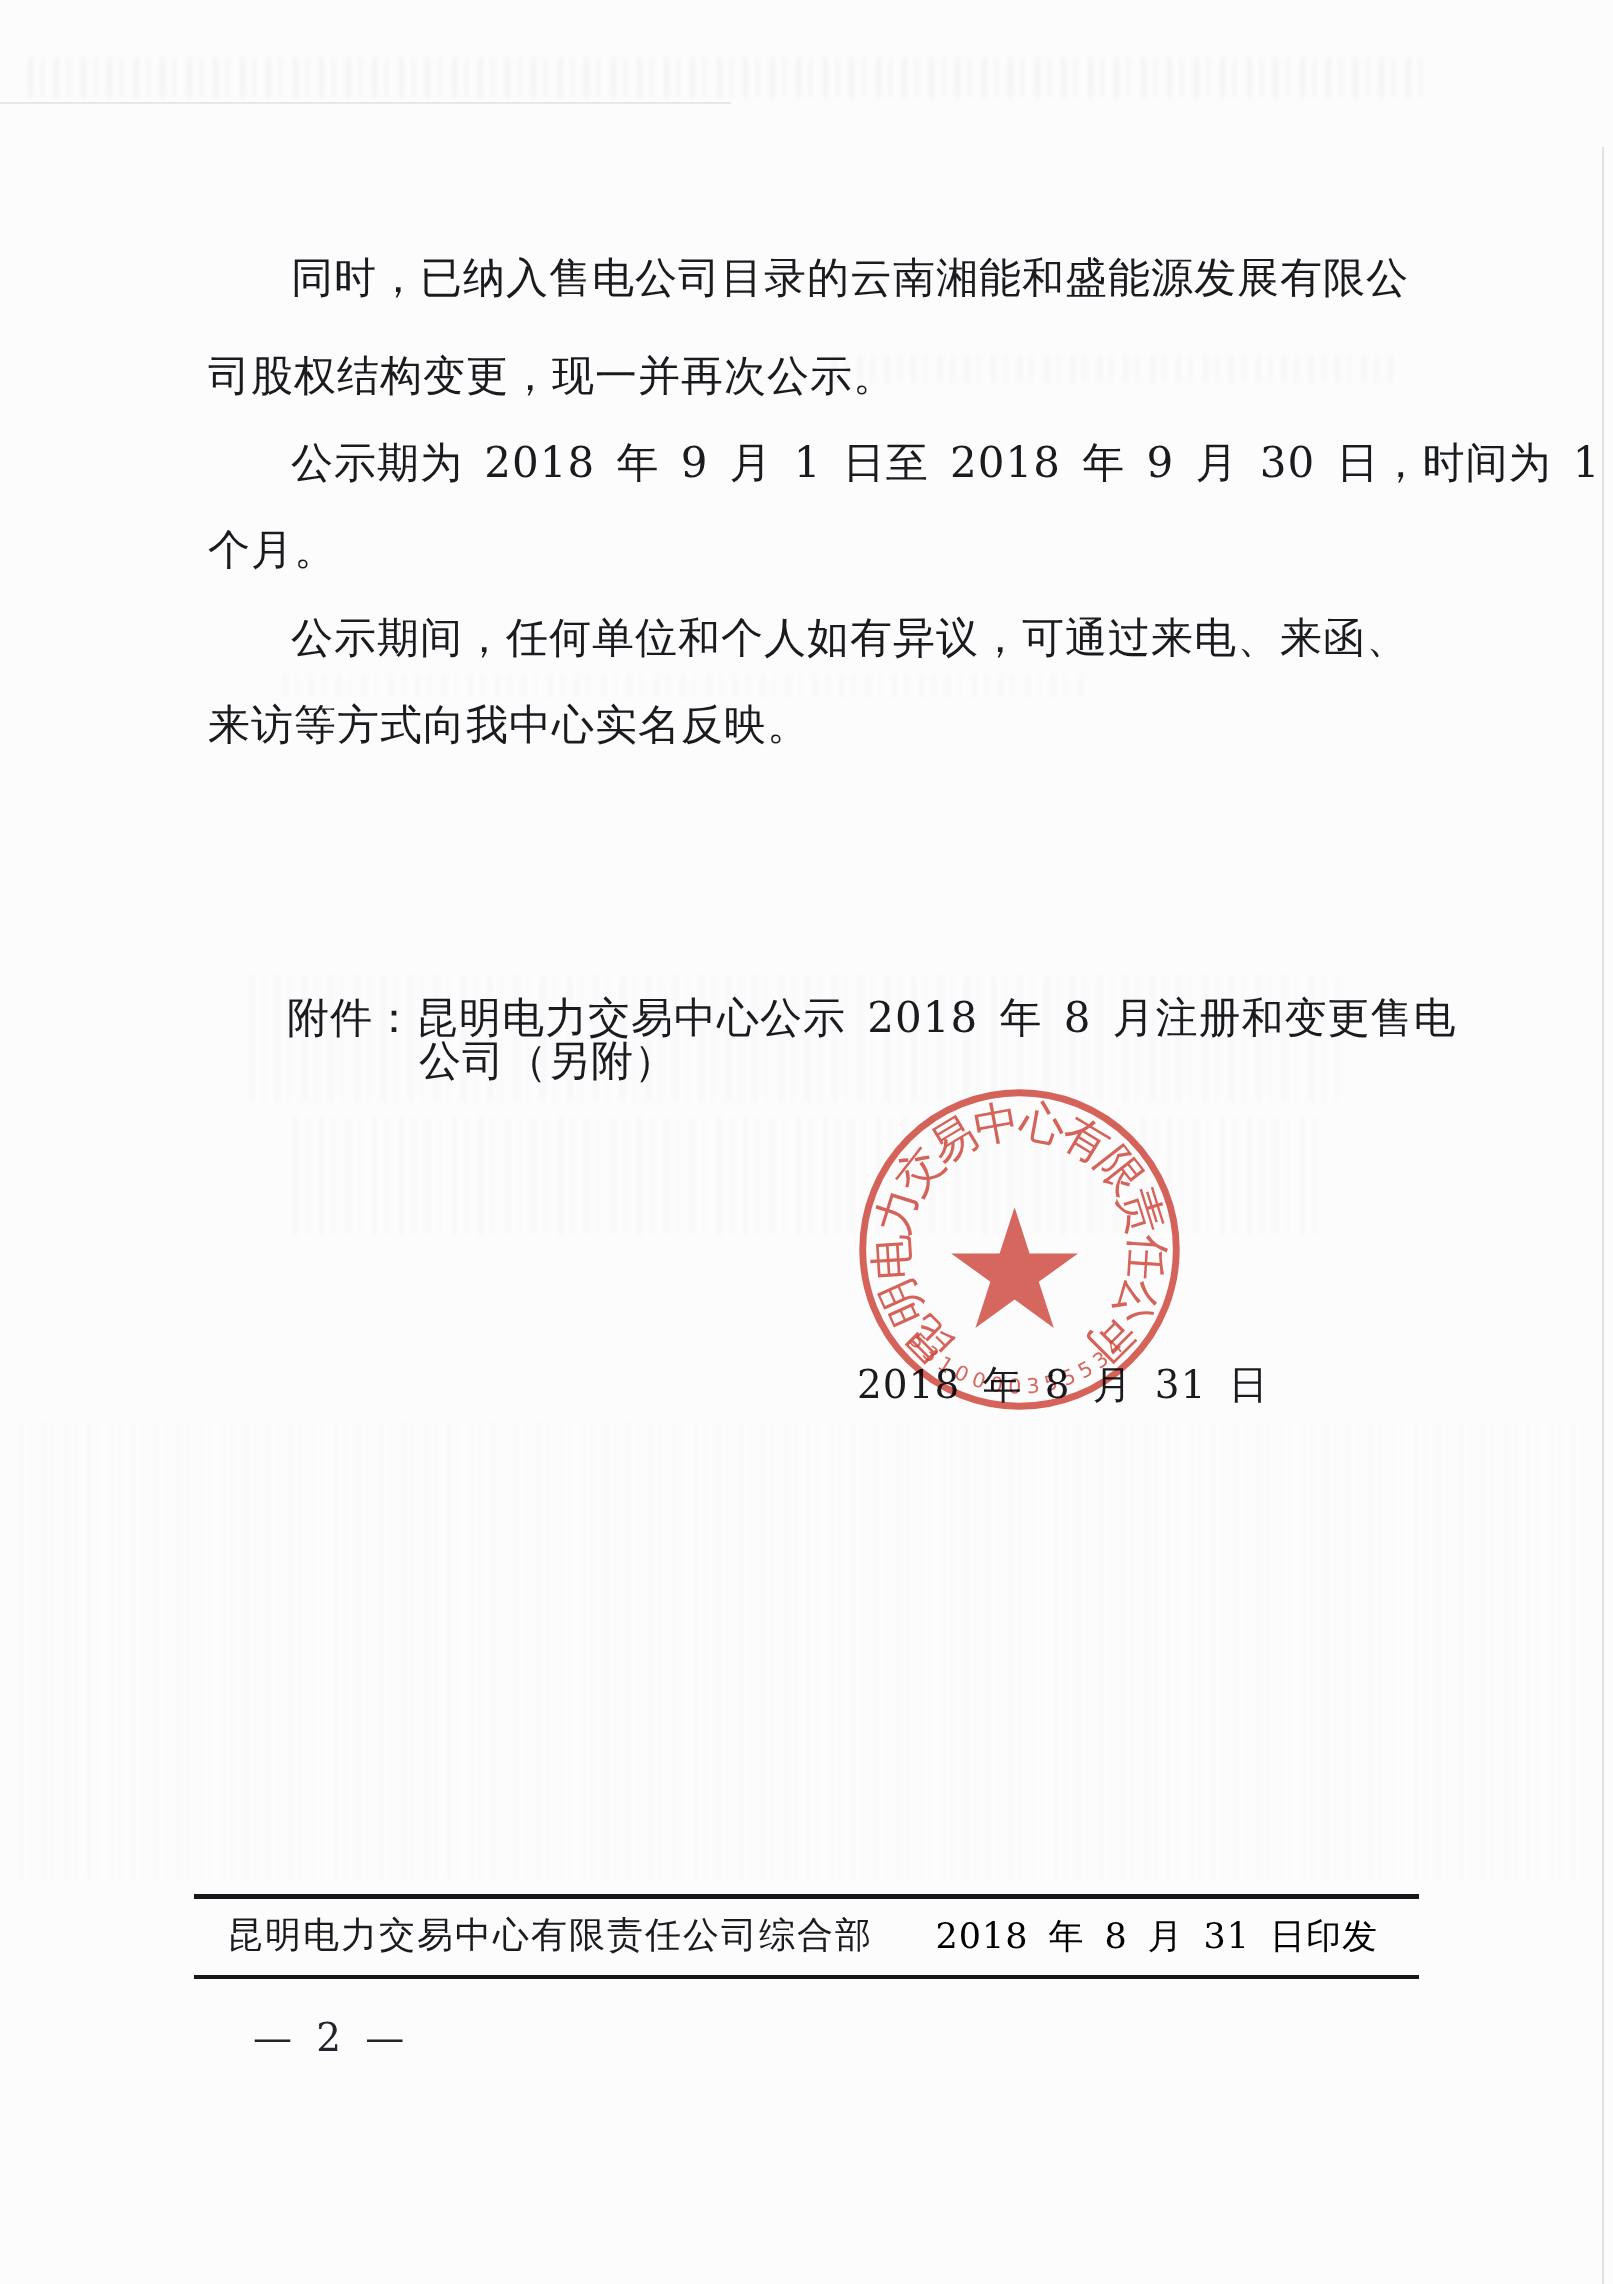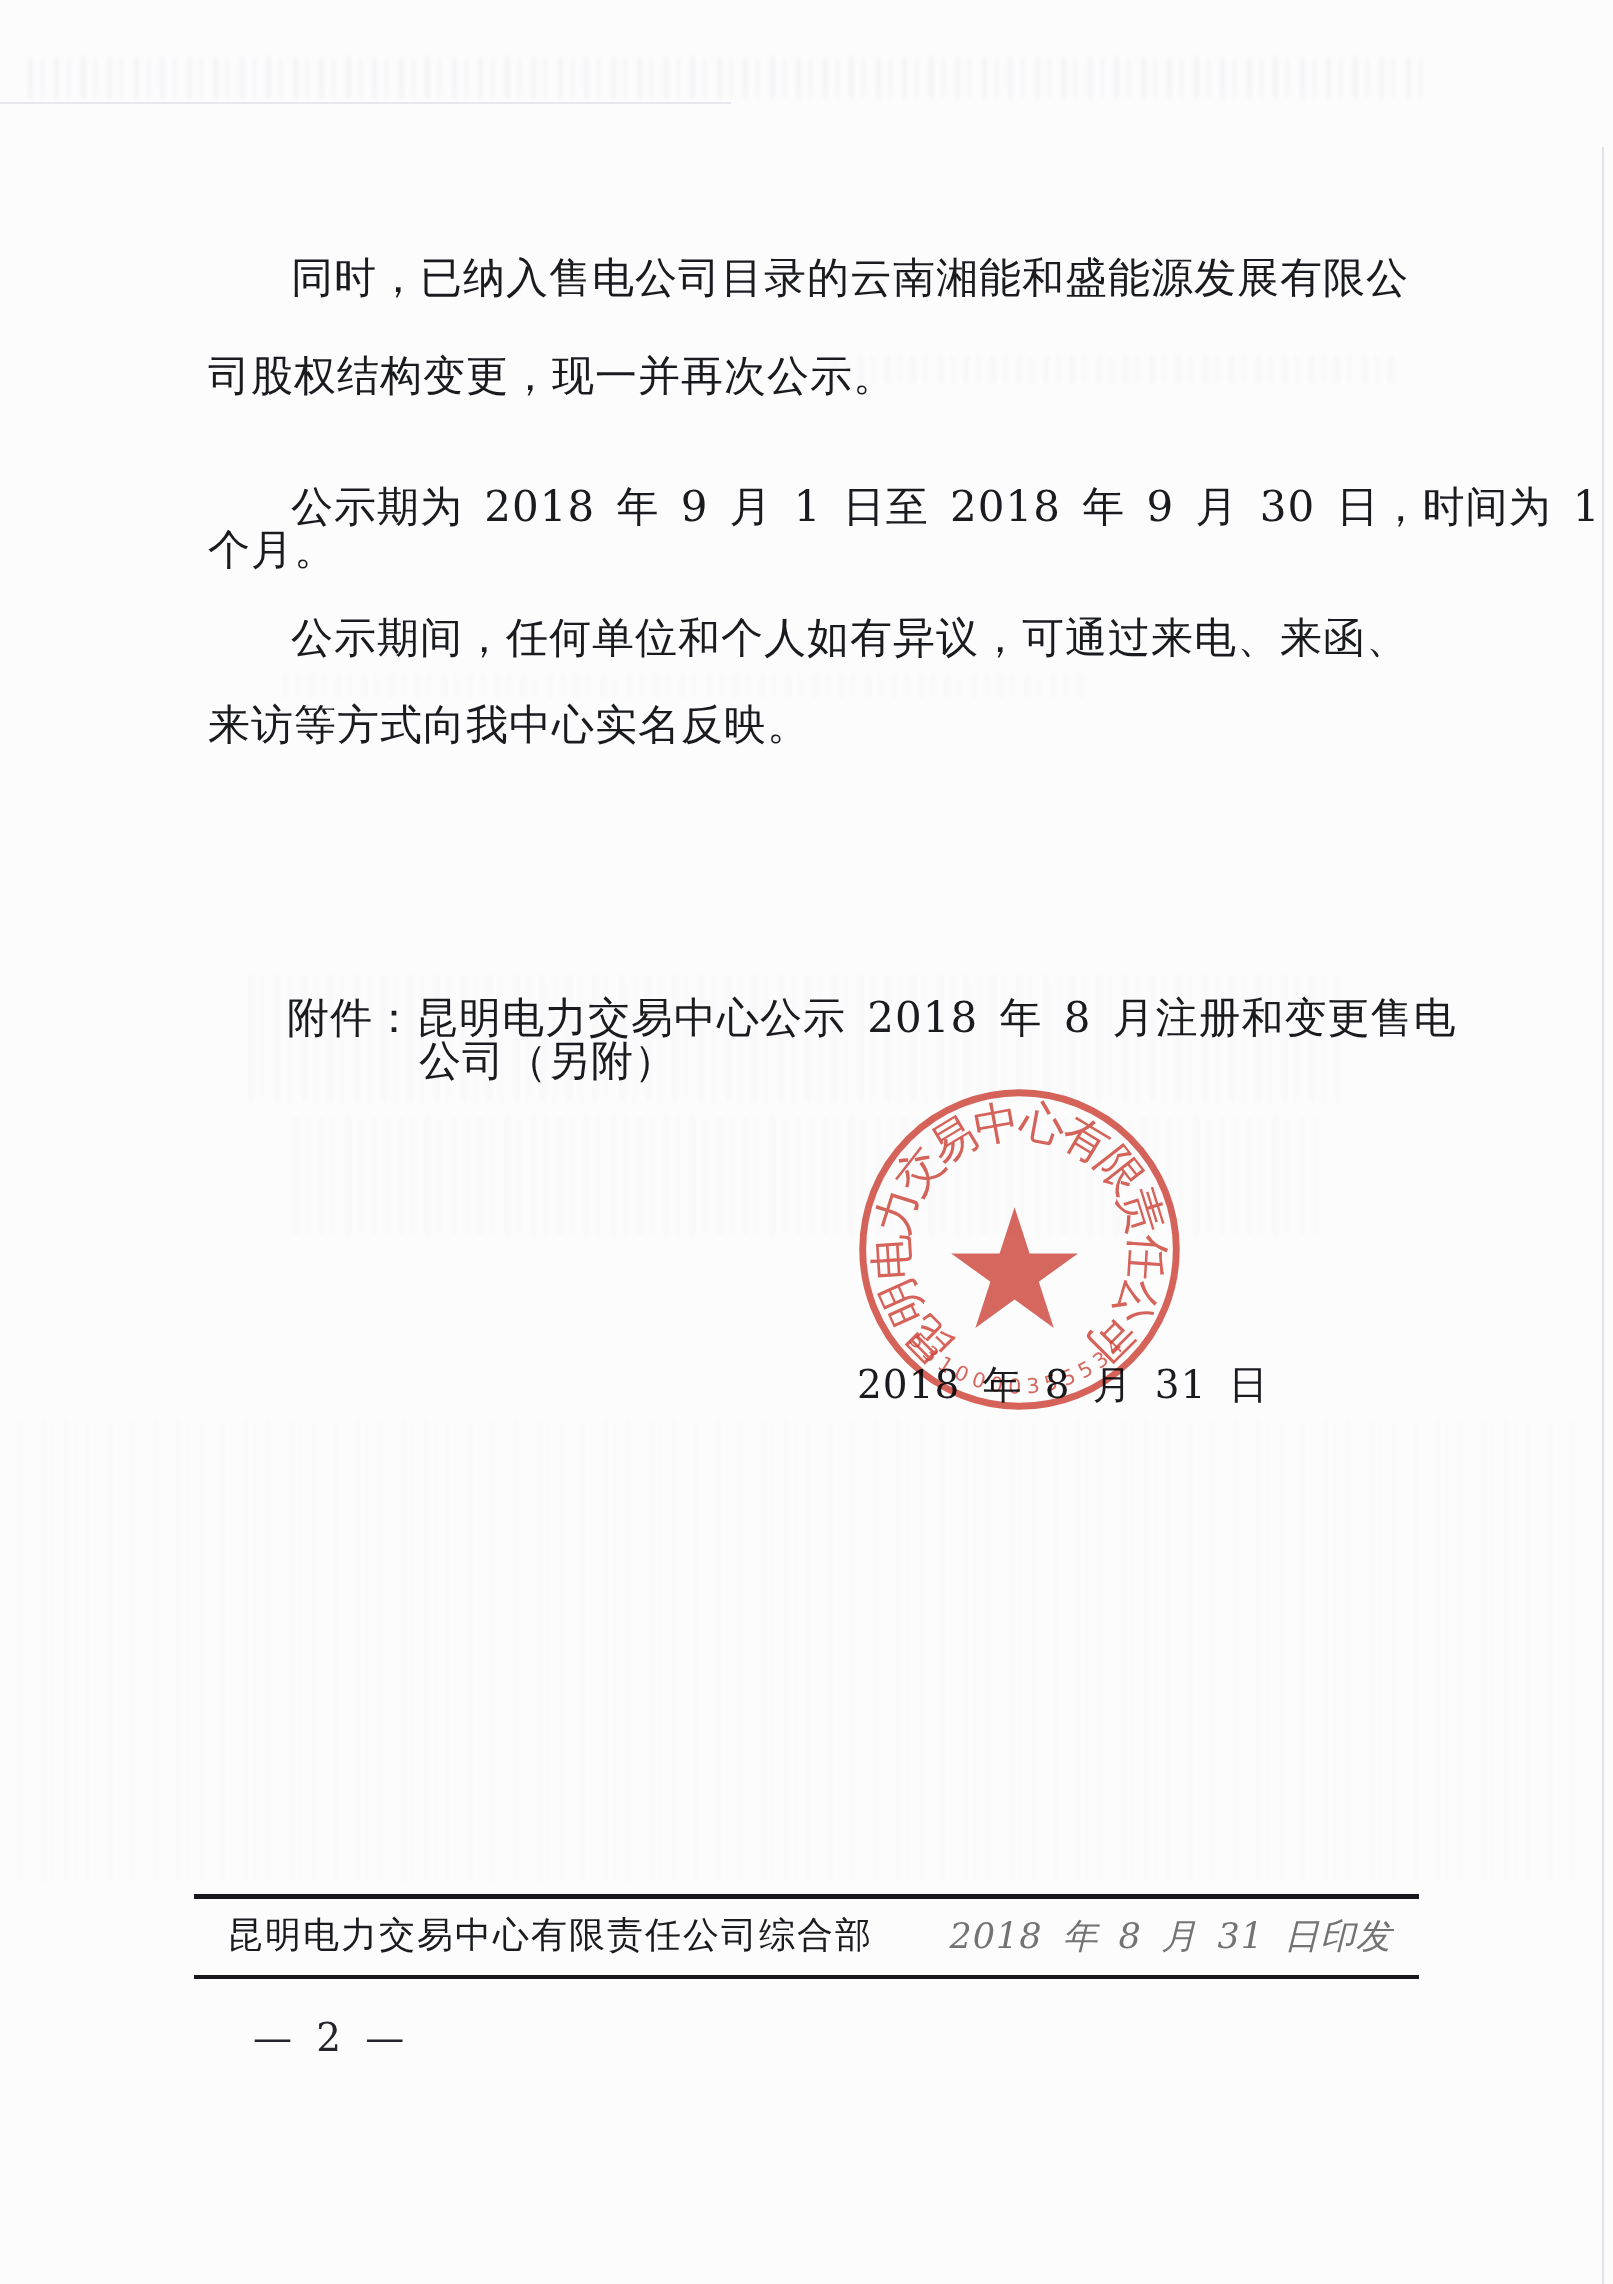--- a/index.html
+++ b/index.html
@@ -38,22 +38,22 @@
   .rule{
     position:absolute;left:194px;width:1225px;background:#17181c;z-index:2;
   }
   .rule-top{top:1894px;height:4.9px;}
   .rule-bottom{top:1975px;height:3.9px;}
   .footer-issuer{
     position:absolute;left:227px;top:1911px;
     font-size:36px;color:#1a1b1f;letter-spacing:2px;white-space:pre;z-index:2;
   }
   .footer-date{
-    position:absolute;right:221px;top:1913px;
-    font-size:35px;color:#737373;letter-spacing:1px;word-spacing:7.8px;white-space:pre;z-index:2;font-style:italic;
+    position:absolute;right:235px;top:1913px;
+    font-size:35px;color:#000000;letter-spacing:1px;word-spacing:7.8px;white-space:pre;z-index:2;
   }
   .page-number{
     position:absolute;left:253px;top:2015px;
     font-size:39px;color:#24252a;letter-spacing:5.9px;white-space:pre;z-index:2;
   }
   
   .seal{
     position:absolute;left:848px;top:1078px;width:343px;height:343px;
     z-index:3;
     mix-blend-mode:multiply;
@@ -98,21 +98,21 @@
   <div class="hairline-h"></div>
   <div class="ghost ghost-smudge1"></div>
   <div class="ghost ghost-smudge2"></div>
   <div class="ghost ghost-mid"></div>
   <div class="ghost ghost-mid2"></div>
   <div class="ghost-lower ghost"></div>
   <div class="edge-line"></div>
 
   <div class="line" style="left:291px;top:255px;">同时，已纳入售电公司目录的云南湘能和盛能源发展有限公</div>
   <div class="line" style="left:208px;top:353px;font-family:Liberation Serif, serif;">司股权结构变更，现一并再次公示。</div>
-  <div class="line" style="left:291px;top:440px;margin-top:44px;">公示期为 2018 年 9 月 1 日至 2018 年 9 月 30 日，时间为 1</div>
+  <div class="line" style="left:291px;top:440px;">公示期为 2018 年 9 月 1 日至 2018 年 9 月 30 日，时间为 1</div>
   <div class="line" style="left:208px;top:527px;">个月。</div>
   <div class="line" style="left:291px;top:615px;">公示期间，任何单位和个人如有异议，可通过来电、来函、</div>
   <div class="line" style="left:208px;top:702px;text-align:center;">来访等方式向我中心实名反映。</div>
 
   <div class="line" style="left:287px;top:951px;margin-top:44px;">附件：昆明电力交易中心公示 2018 年 8 月注册和变更售电</div>
   <div class="line" style="left:419px;top:1038px;">公司（另附）</div>
 
   <div class="sig-date">2018 年 8 月 31 日</div>
 
   <svg class="seal" viewBox="0 0 350 350">

